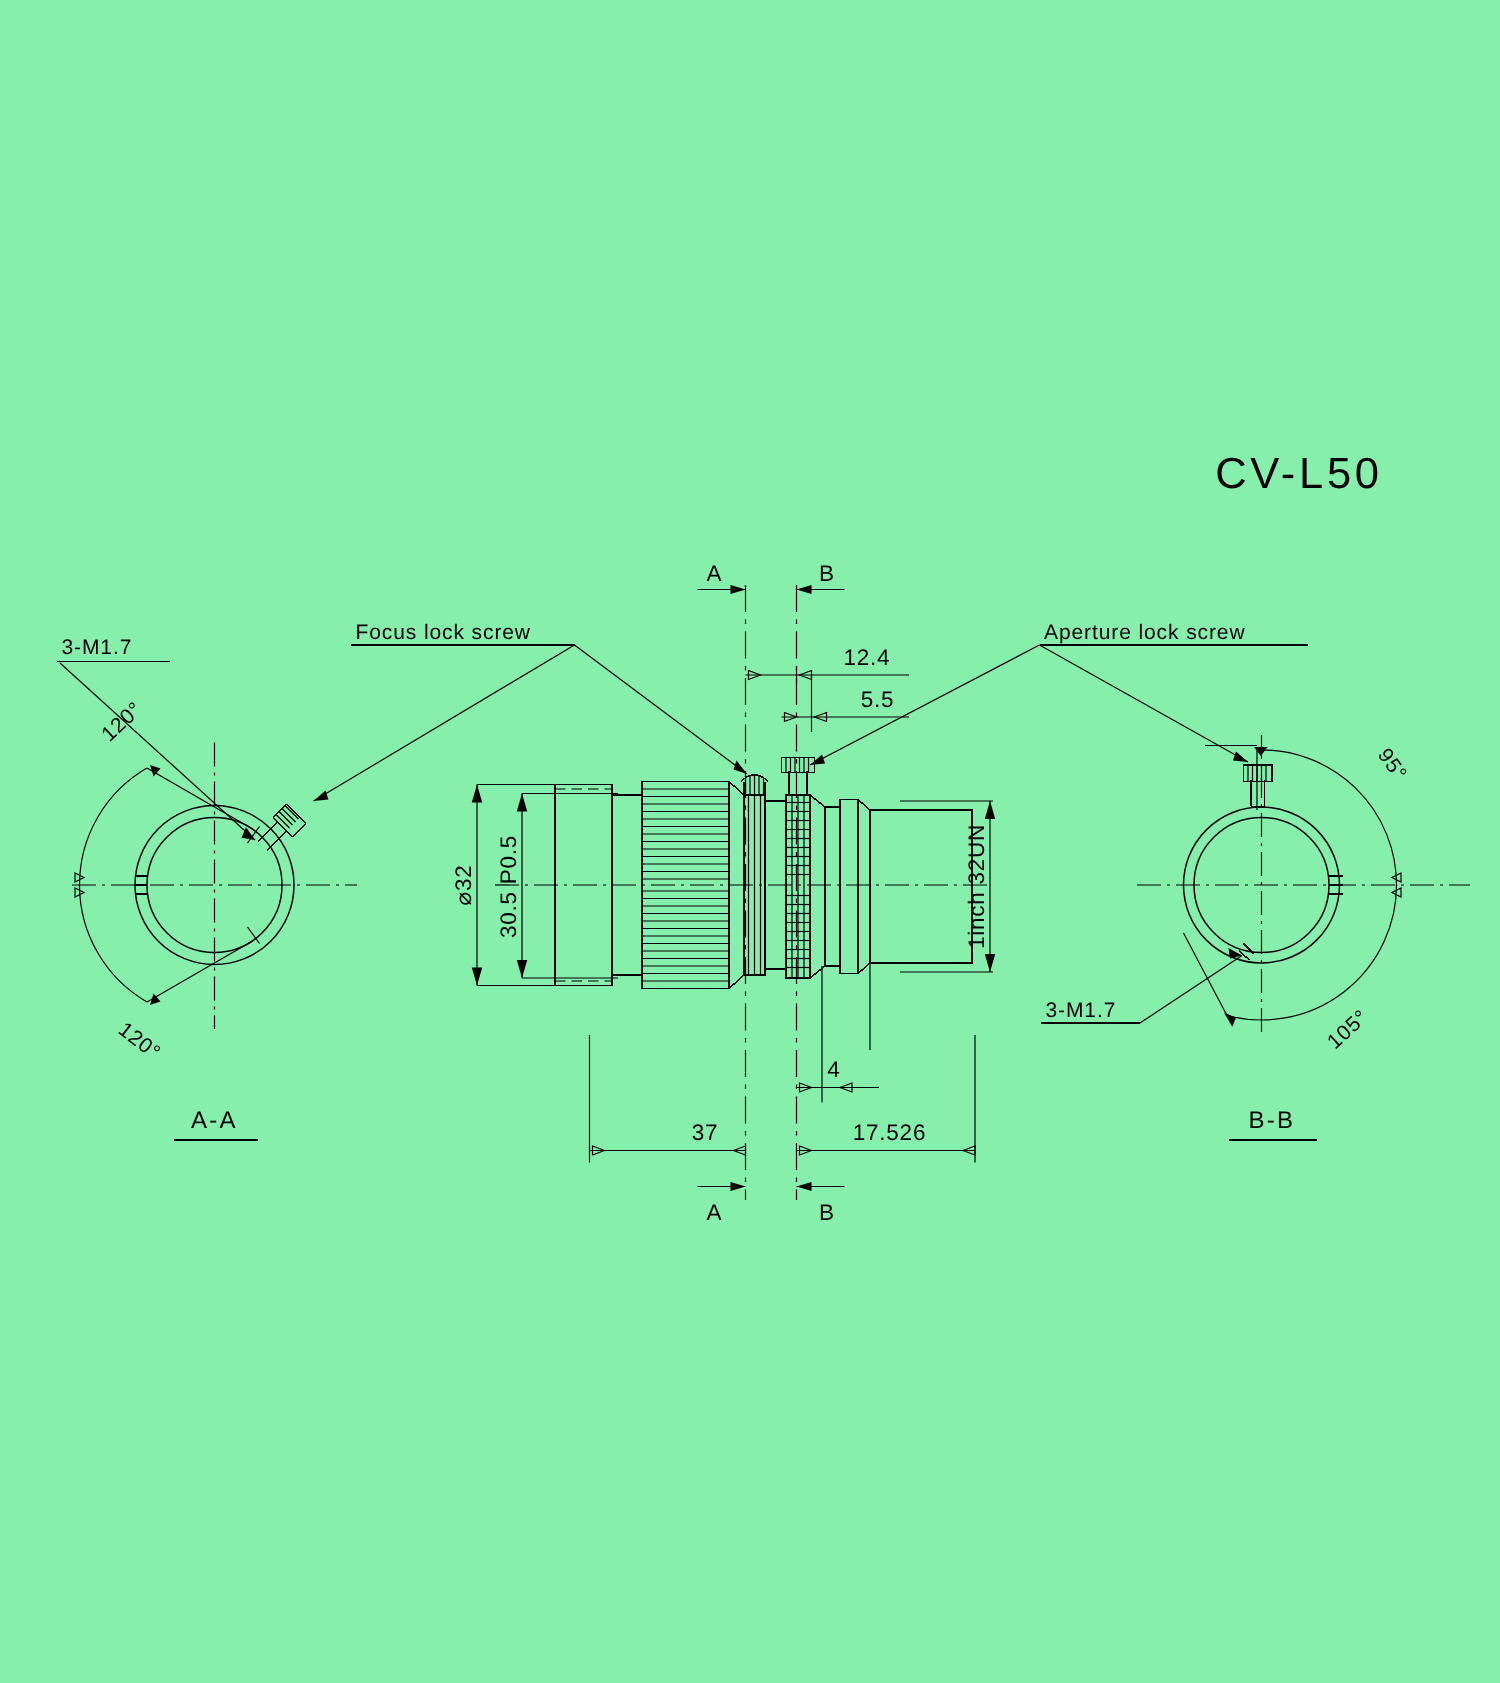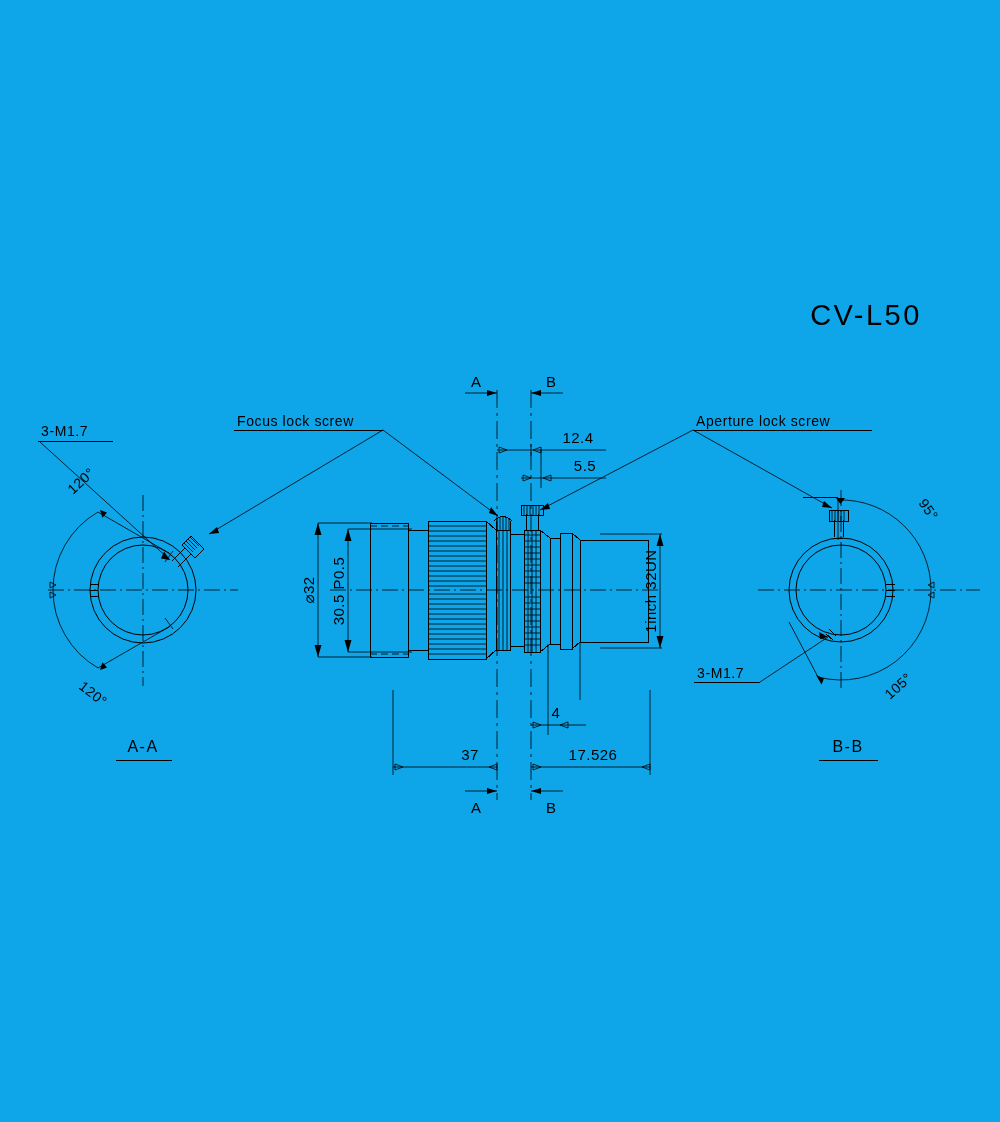--- a/index.html
+++ b/index.html
@@ -4,21 +4,21 @@
 <style>
   html, body {
     margin: 0;
     padding: 0;
     background: #ffffff;
   }
   #root {
     position: relative;
     width: 1000px;
     height: 1122px;
-    background: #0ea5e9;
+    background: #86efac;
     font-family: "Liberation Sans", sans-serif;
     overflow: hidden;
   }
   #drawing {
     position: absolute;
     left: 0;
     top: 0;
     width: 1000px;
     height: 1122px;
   }

